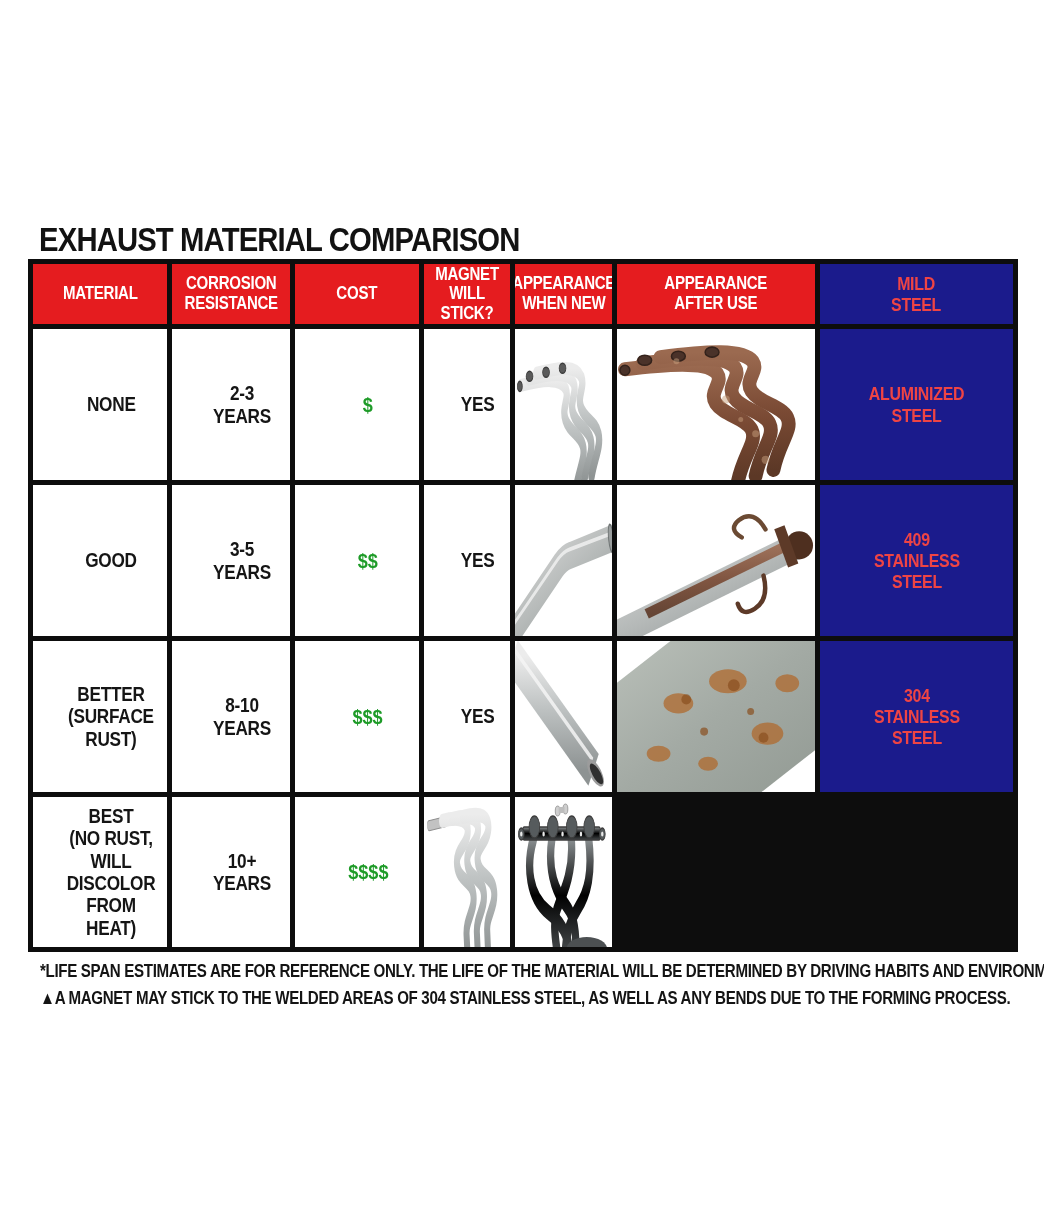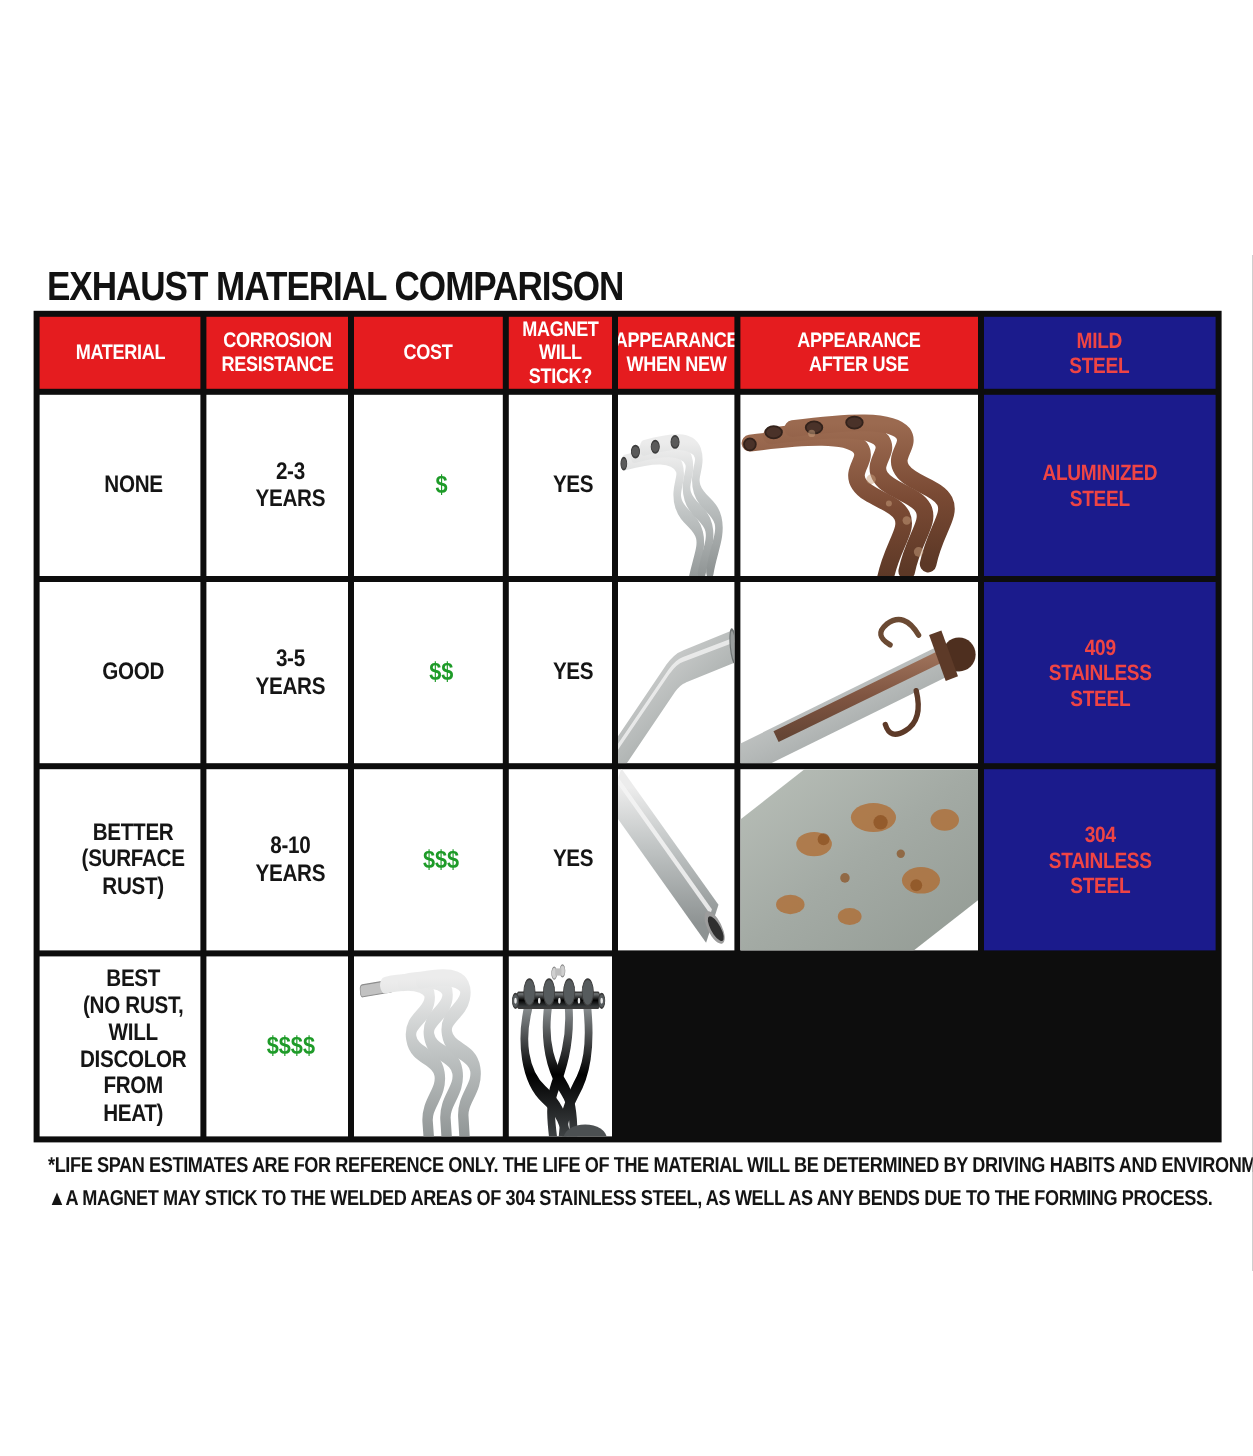--- a/index.html
+++ b/index.html
@@ -240,20 +240,23 @@
       <span class="cond">304
 STAINLESS
 STEEL</span>
     </div>
   <div class="cell dcell">
       <span class="cond">BEST
 (NO RUST,
 WILL DISCOLOR
 FROM HEAT)</span>
     </div>
+  <div class="cell dcell">
+      <span class="cond">10+ YEARS</span>
+    </div>
   <div class="cell dcell cost">
       <span class="cond">$$$$</span>
     </div>
   <div class="cell pcell">
     <svg viewBox="0 0 200 150" preserveAspectRatio="none">
       <rect x="8" y="24" width="44" height="10" rx="3" transform="rotate(-6 8 24)" fill="#c2c2c2" stroke="#8d8d8d"></rect>
       <g fill="none" stroke="url(#steelG)" stroke-width="14" stroke-linecap="round">
         <path d="M42 24 C86 18 106 24 101 38 C97 50 73 54 77 68 C81 84 111 82 115 98 C119 114 97 122 99 138 L101 155"></path>
         <path d="M66 22 C110 16 130 22 125 36 C121 48 97 52 101 66 C105 82 135 80 139 96 C143 112 121 120 123 136 L125 155"></path>
         <path d="M90 20 C134 14 154 20 149 34 C145 46 121 50 125 64 C129 80 159 78 163 94 C167 110 145 118 147 134 L149 155"></path>

